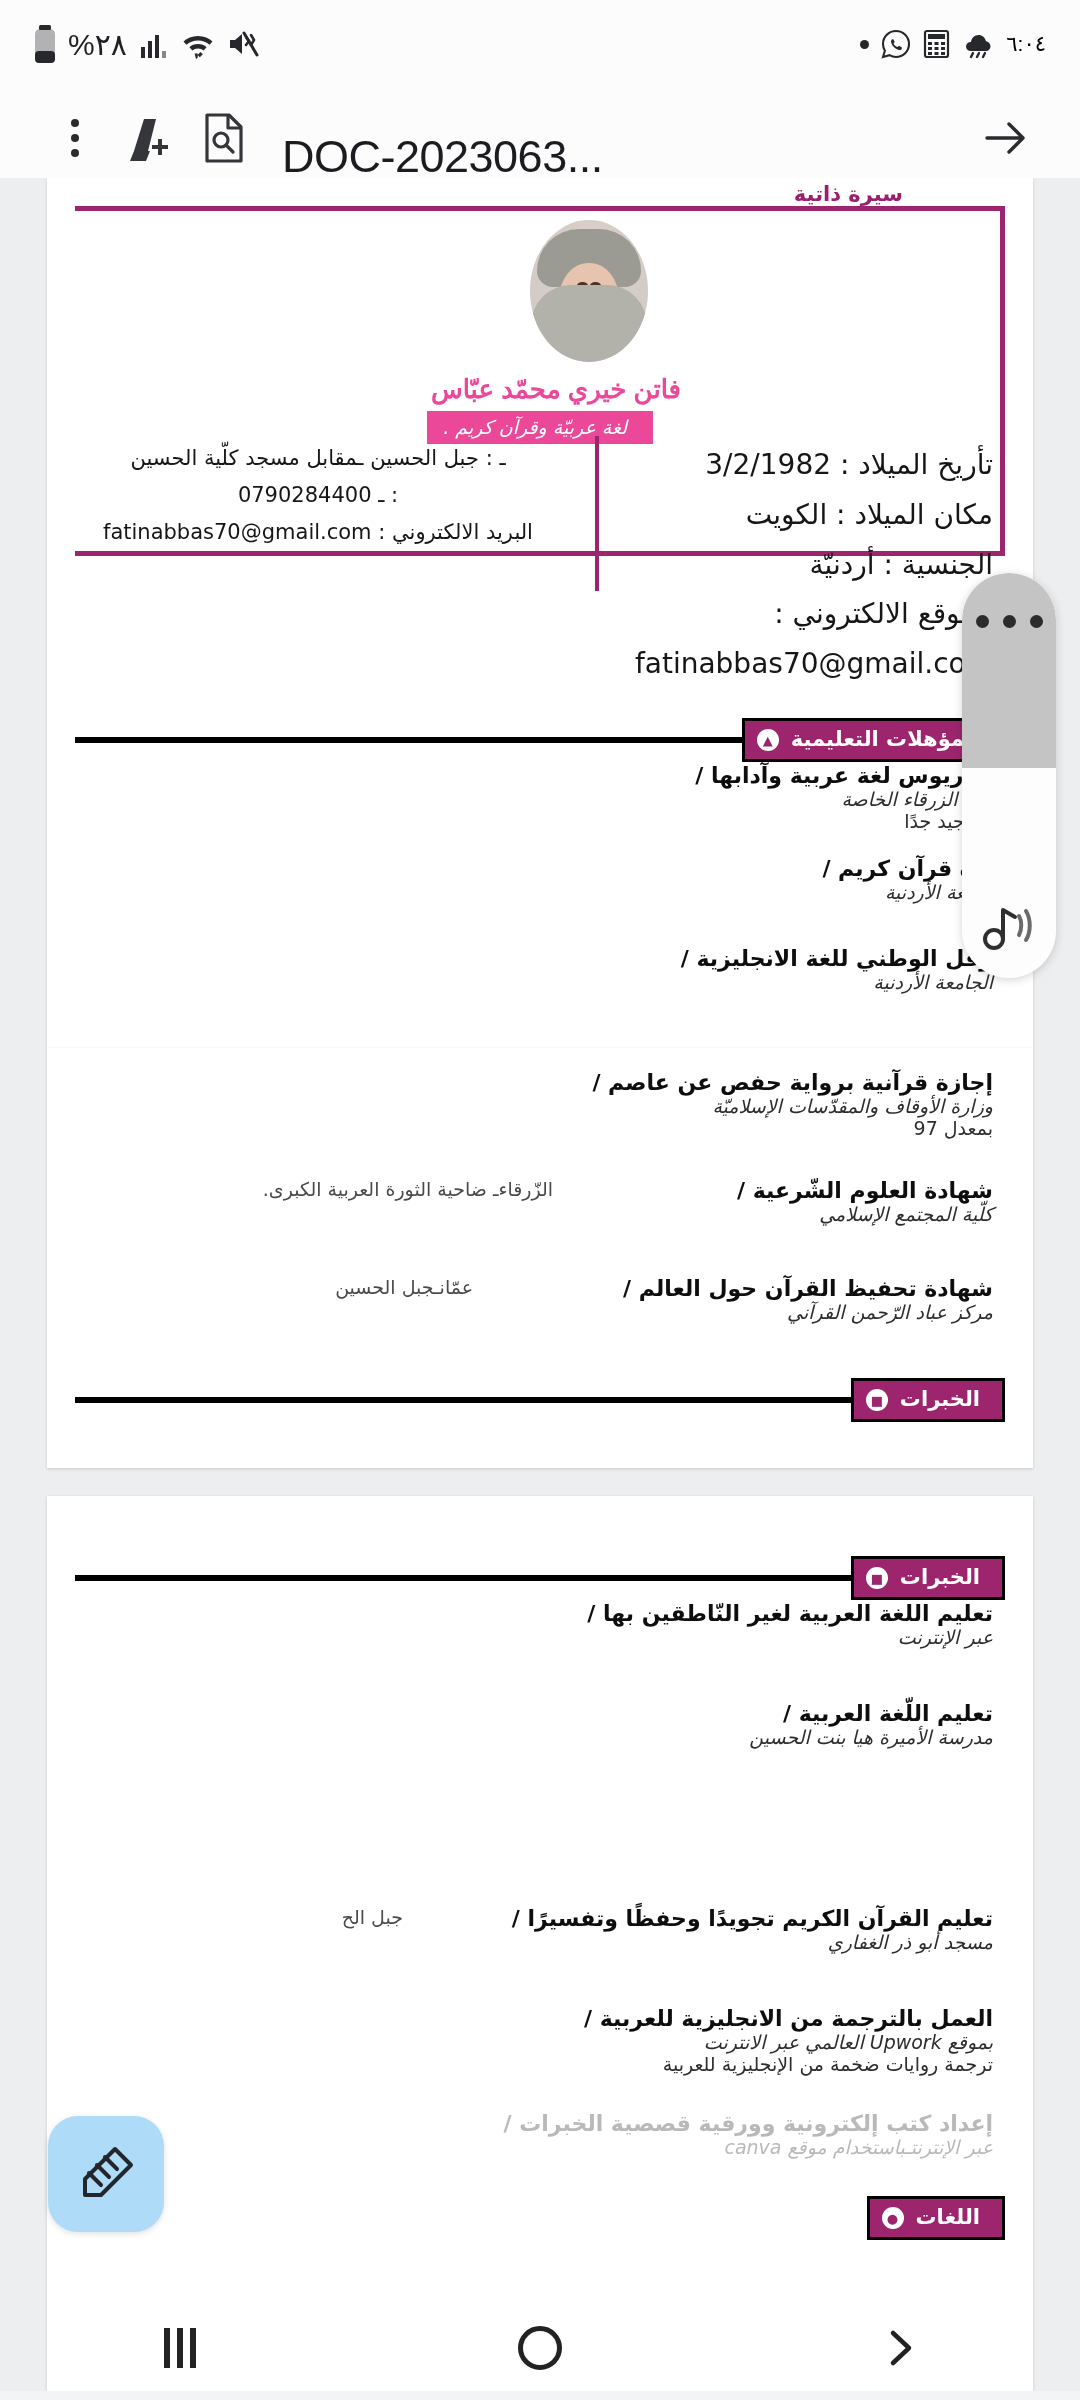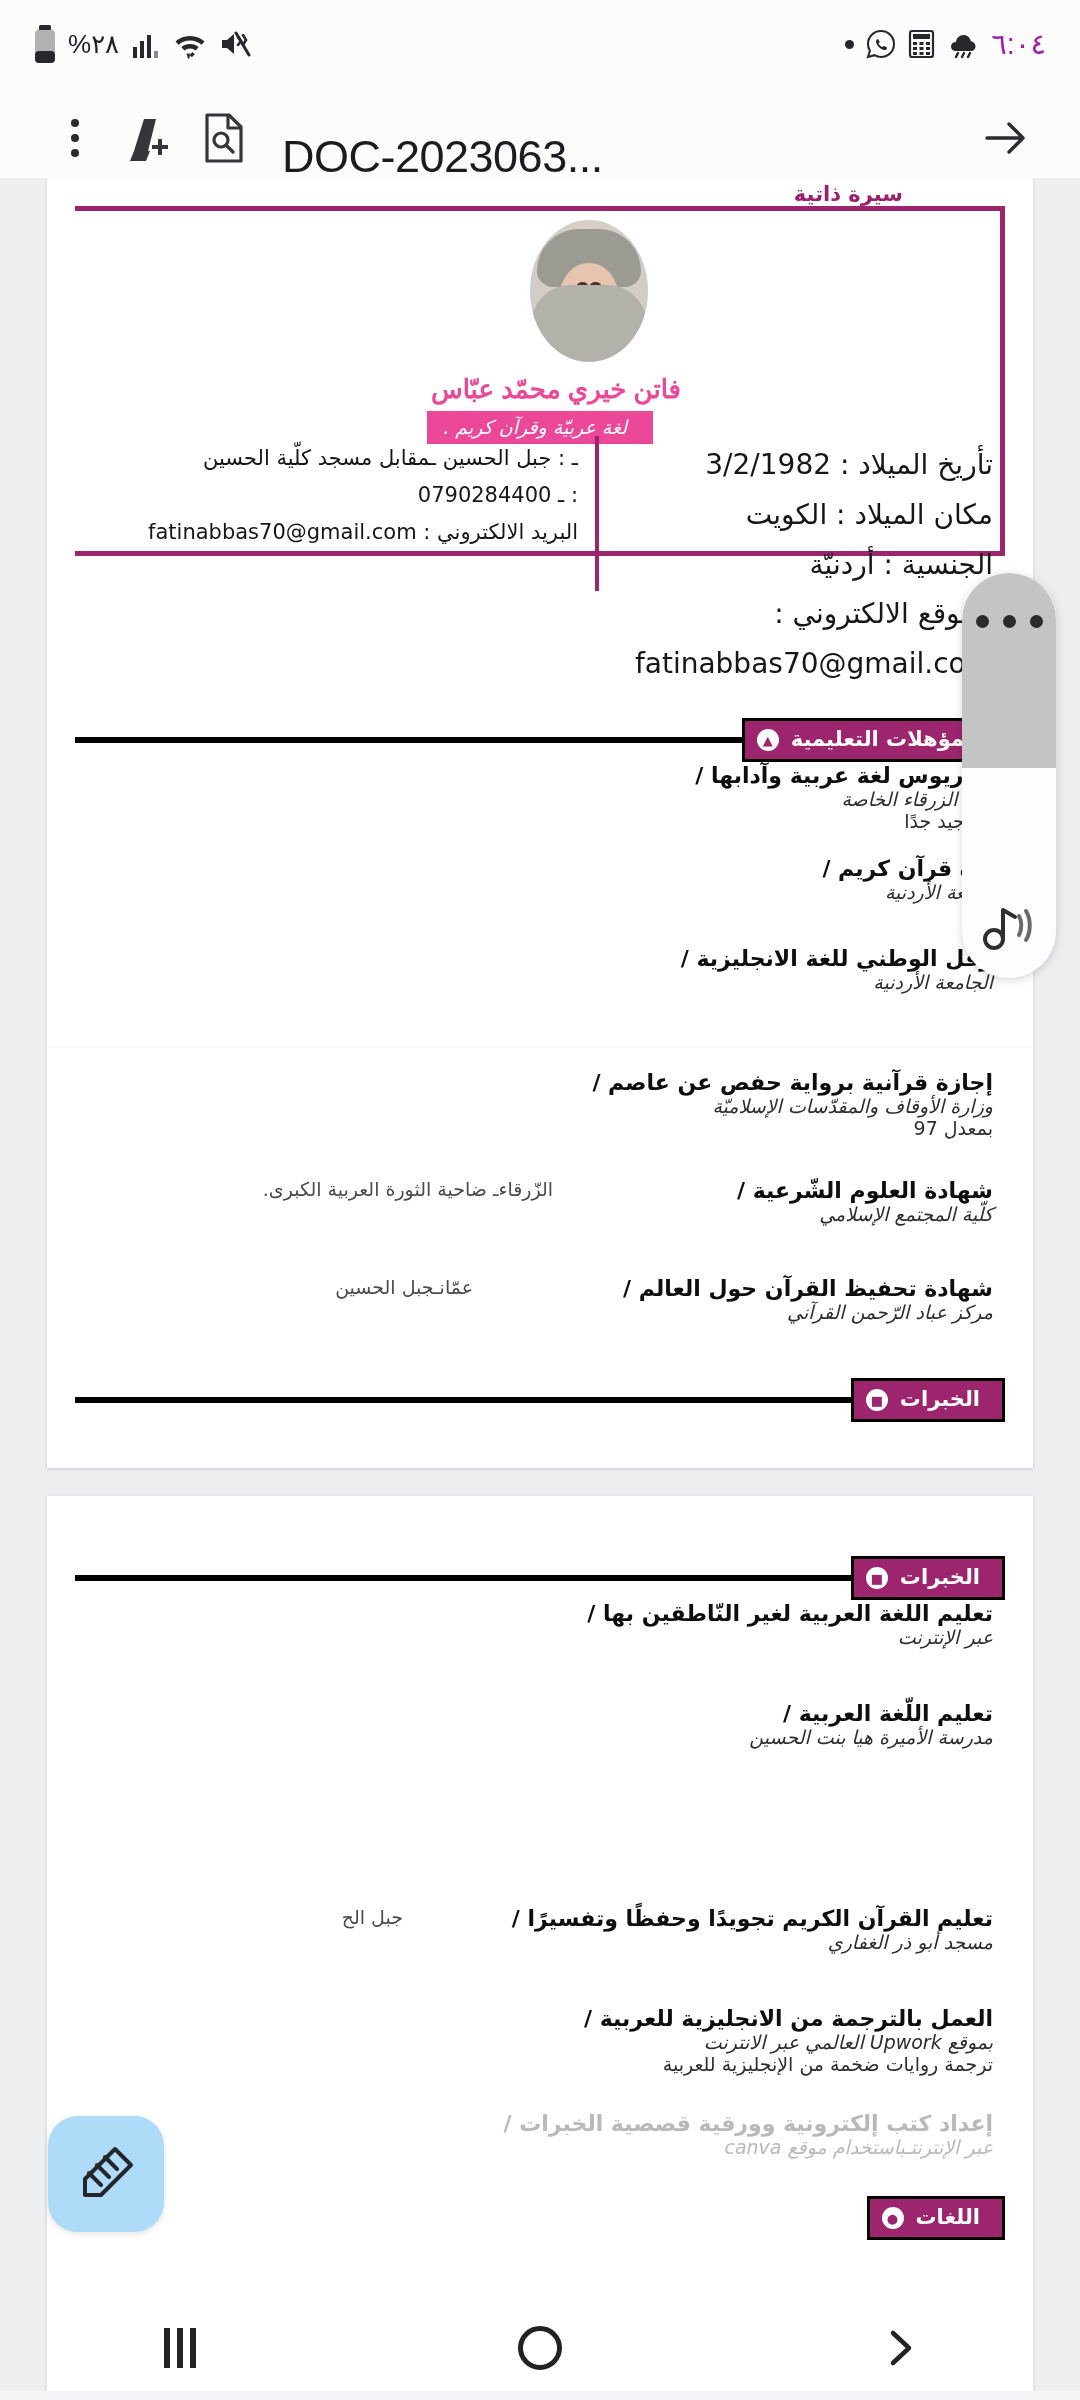--- a/index.html
+++ b/index.html
@@ -12,22 +12,22 @@
   #app { position: relative; width: 1080px; height: 2400px; background: #f3f4f6; }
 
   
   .statusbar {
     position: absolute; top: 0; left: 0; width: 1080px; height: 88px;
     background: #fcfcfd; display: flex; align-items: center;
     justify-content: space-between; padding: 0 34px; direction: ltr;
   }
   .sb-left, .sb-right { display: flex; align-items: center; gap: 12px; }
   .sb-ico { color: #27282b; display: flex; align-items: center; }
-  .sb-time { font-size: 29px; color: #a21caf; letter-spacing: 1px; }
-  .batt-pct { font-size: 26px; color: #1f2023; }
+  .sb-time { font-size: 21px; color: #000000; letter-spacing: 1px; }
+  .batt-pct { font-size: 30px; color: #1f2023; }
   .dot-small { width: 9px; height: 9px; border-radius: 50%; background: #26272a; }
 
   
   .appbar {
     position: absolute; top: 88px; left: 0; width: 1080px; height: 99px;
     background: #fcfcfd; display: flex; align-items: center; direction: ltr;
     padding: 0 38px;
   }
   .ab-btn { display: flex; align-items: center; justify-content: center;
             width: 74px; height: 74px; color: #2a2b2f; }
@@ -103,21 +103,21 @@
     font-family: "DejaVu Sans", sans-serif;
   }
 
   .cv-divider-v {
     position: absolute; top: 258px; right: 434px; width: 4px; height: 155px;
     background: #9c256e;
   }
 
   .col-right {
     position: absolute; top: 262px; right: 455px; width: 520px;
-    text-align: right; font-family: "DejaVu Sans", sans-serif;
+    text-align: center; font-family: "DejaVu Sans", sans-serif;
     font-size: 21px; color: #161616; line-height: 1.75;
   }
   .col-left {
     position: absolute; top: 262px; right: 40px; width: 385px;
     text-align: right; font-family: "DejaVu Sans", sans-serif;
     font-size: 28px; color: #161616; line-height: 1.78;
   }
   .col-left .wrapline { text-align: right; }
 
   

